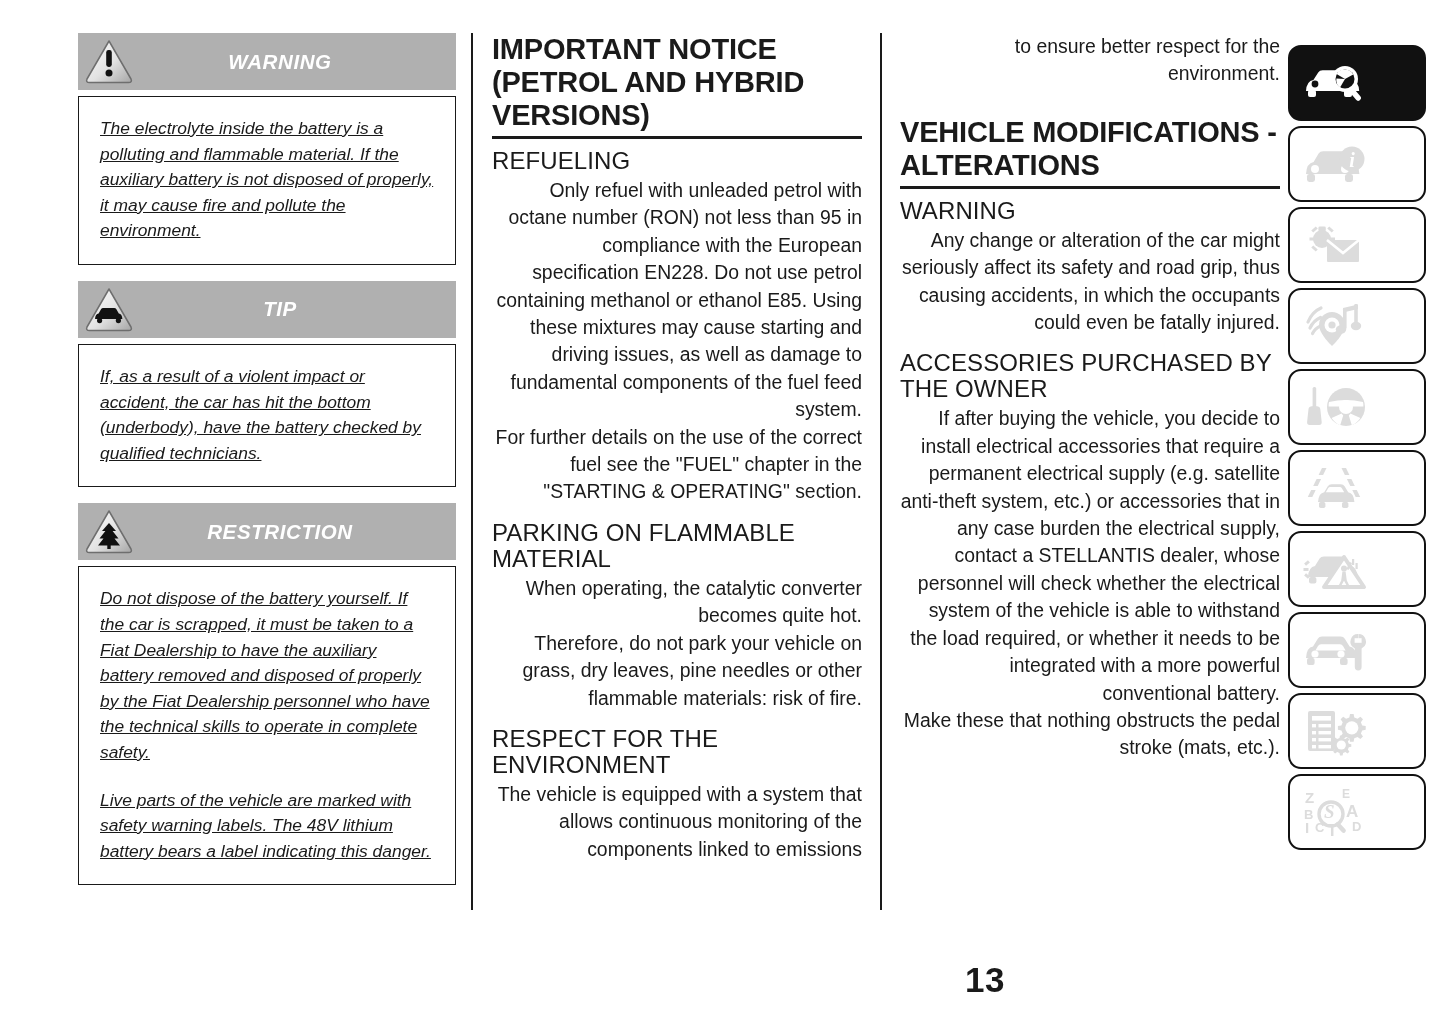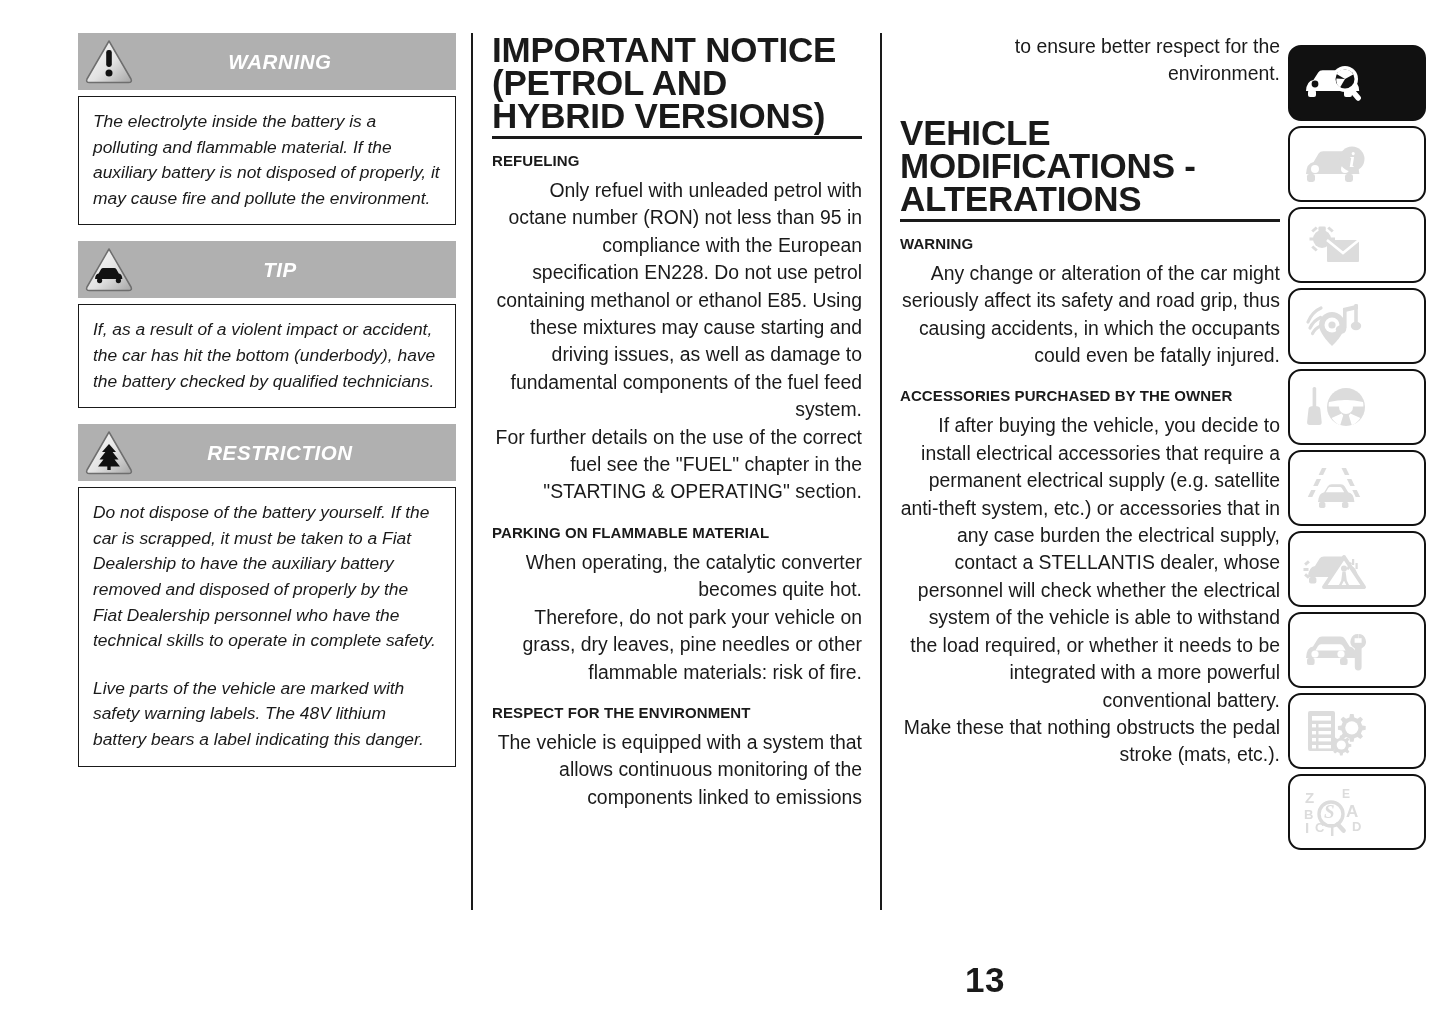--- a/index.html
+++ b/index.html
@@ -75,40 +75,40 @@
   }
 
   .callout-body {
     border: 1.6px solid #1a1a1a;
     padding: 11px 13px 12px 13px;
     margin-top: 6px;
     font-style: italic;
     font-size: 17.4px;
     line-height: 25.6px;
   }
-  .callout-body p { margin: 1px; }
+  .callout-body p { margin: 8px; text-decoration: underline; }
   .callout-body p + p { margin-top: 22px; }
 
   
   h1.doc-h1 {
-    font-size: 35px;
+    font-size: 29px;
     font-weight: bold;
     line-height: 33px;
     letter-spacing: -0.2px;
     margin: 0 0 4px 0;
     text-transform: uppercase;
     font-stretch: condensed;
   }
   .rule-under {
     border-bottom: 3.2px solid #1a1a1a;
     margin: 0 0 9px 0;
   }
   h2.doc-h2 {
-    font-size: 15px;
-    font-weight: bold;
+    font-size: 24px;
+    font-weight: normal;
     line-height: 26px;
     letter-spacing: 0.1px;
     margin: 14px 0 3px 0;
     text-transform: uppercase;
   }
   h2.doc-h2.first { margin-top: 0; }
 
   p.body {
     font-size: 19.4px;
     line-height: 27.4px;

